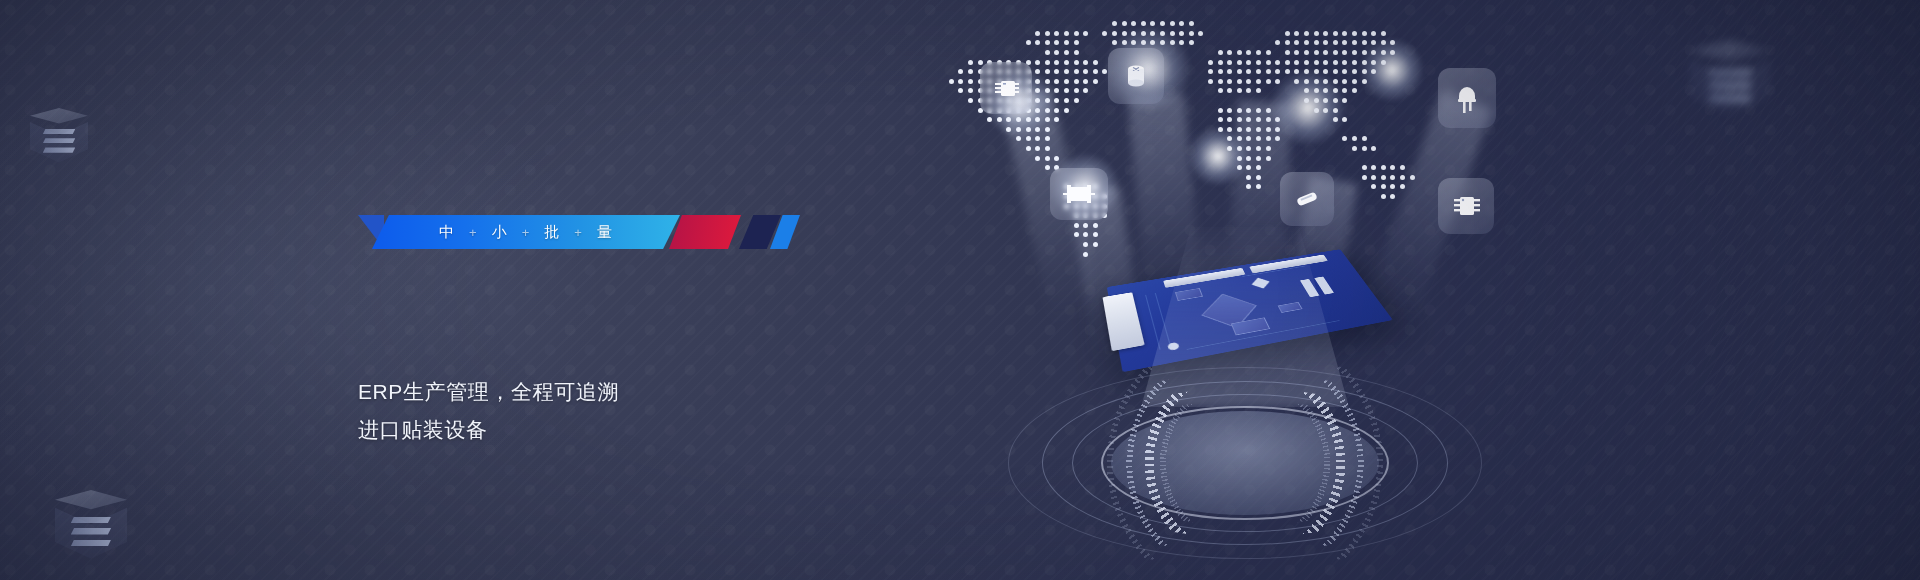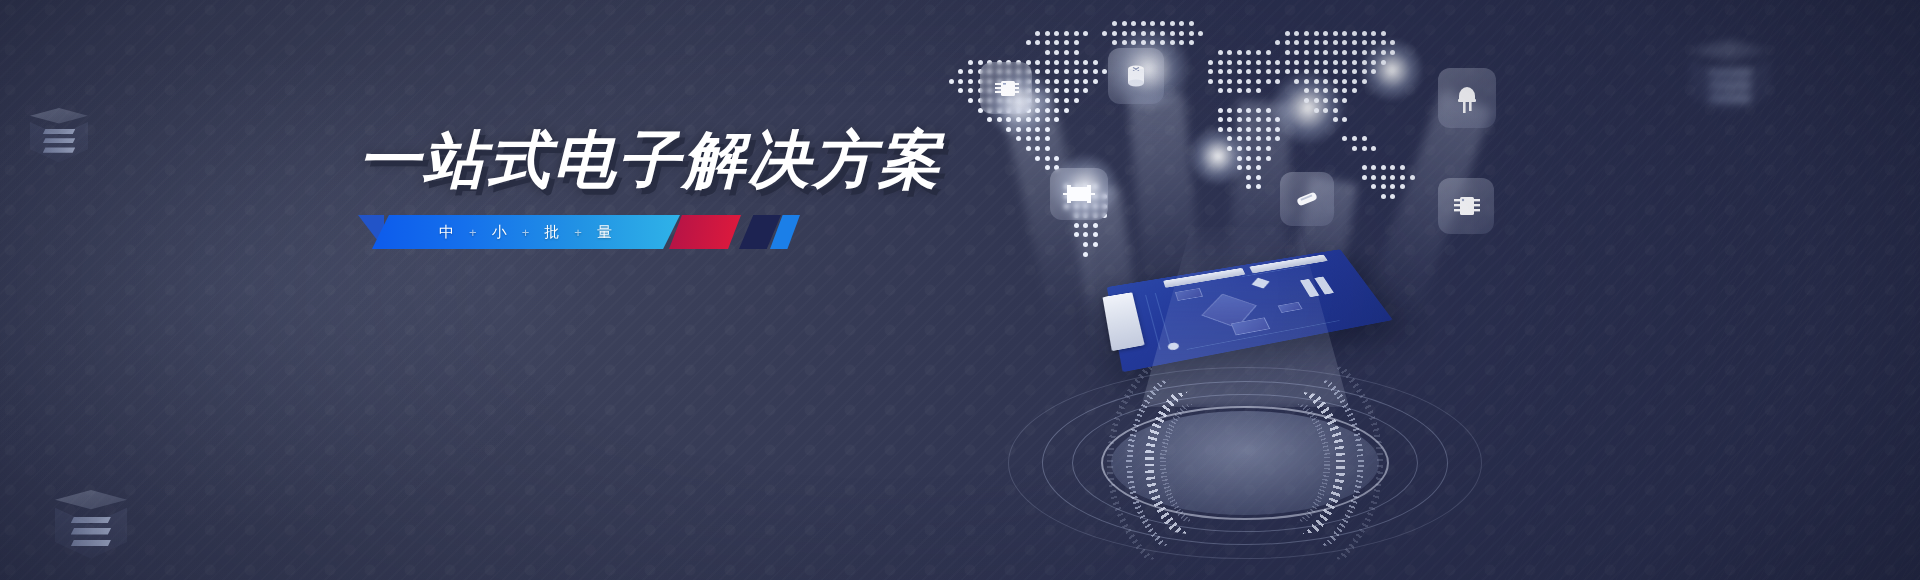--- a/index.html
+++ b/index.html
@@ -721,36 +721,37 @@
     <div class="ring thin" style="width:346px;height:138px;"></div>
     <div class="ring ticks" style="width:372px;height:150px;"></div>
     <div class="ring thin" style="width:406px;height:164px;"></div>
     <div class="ring ticks-fine" style="width:440px;height:178px;"></div>
     <div class="ring thin" style="width:474px;height:192px;opacity:.6;"></div>
     <div class="ring ticks-fine" style="width:512px;height:208px;opacity:.35;"></div>
   </div>
 
   <div class="vignette"></div>
 
-  <h1 class="title">一站式电子解决方案</h1>
 
   <div class="ribbon">
     <div class="rb-tri"></div>
     <div class="rb-main">
       <div class="rb-text">
         <span>中</span>
         <span class="rb-sep">+</span>
         <span>小</span>
         <span class="rb-sep">+</span>
         <span>批</span>
         <span class="rb-sep">+</span>
         <span>量</span>
       </div>
     </div>
     <div class="rb-red"></div>
     <div class="rb-navy"></div>
     <div class="rb-blue"></div>
   </div>
 
   <ul class="bullets">
+    <li>ERP生产管理，全程可追溯</li>
+    <li>进口贴装设备</li>
   </ul>
 
 </div>
 
 </body></html>

